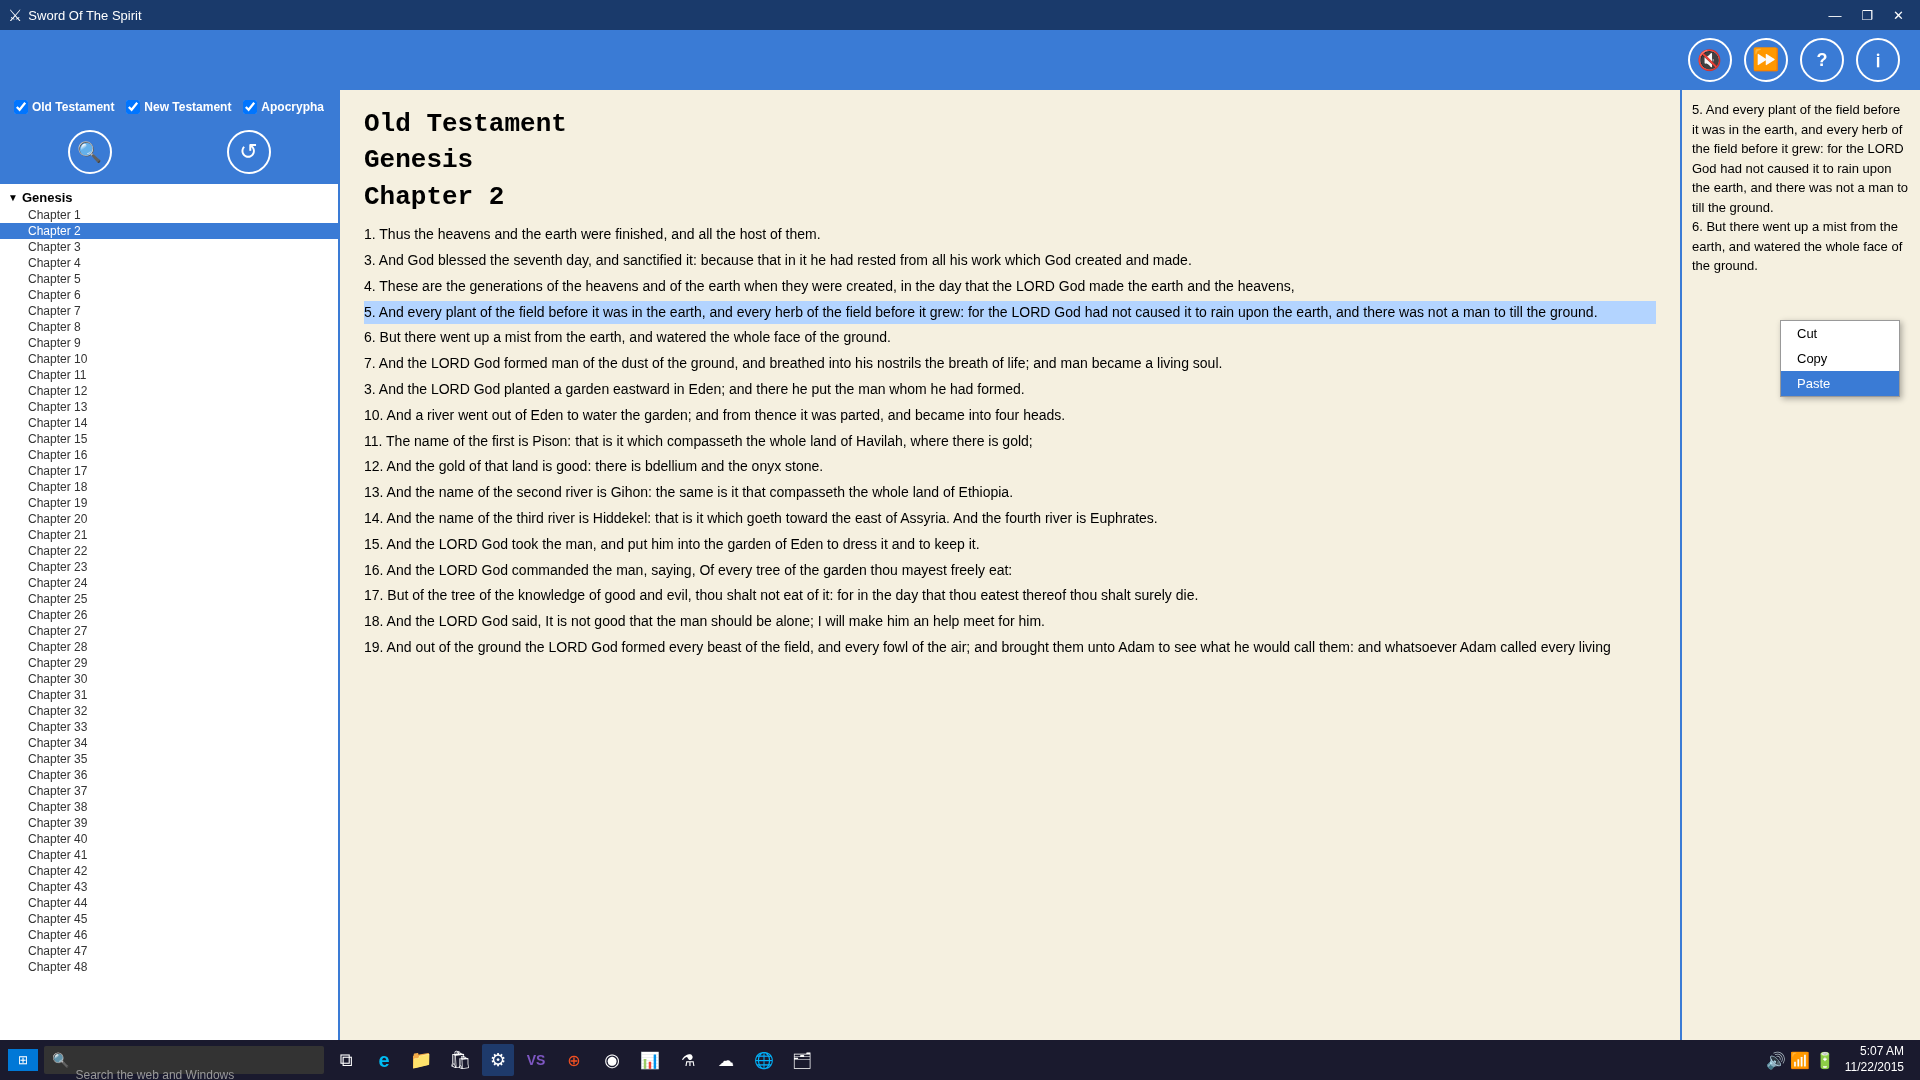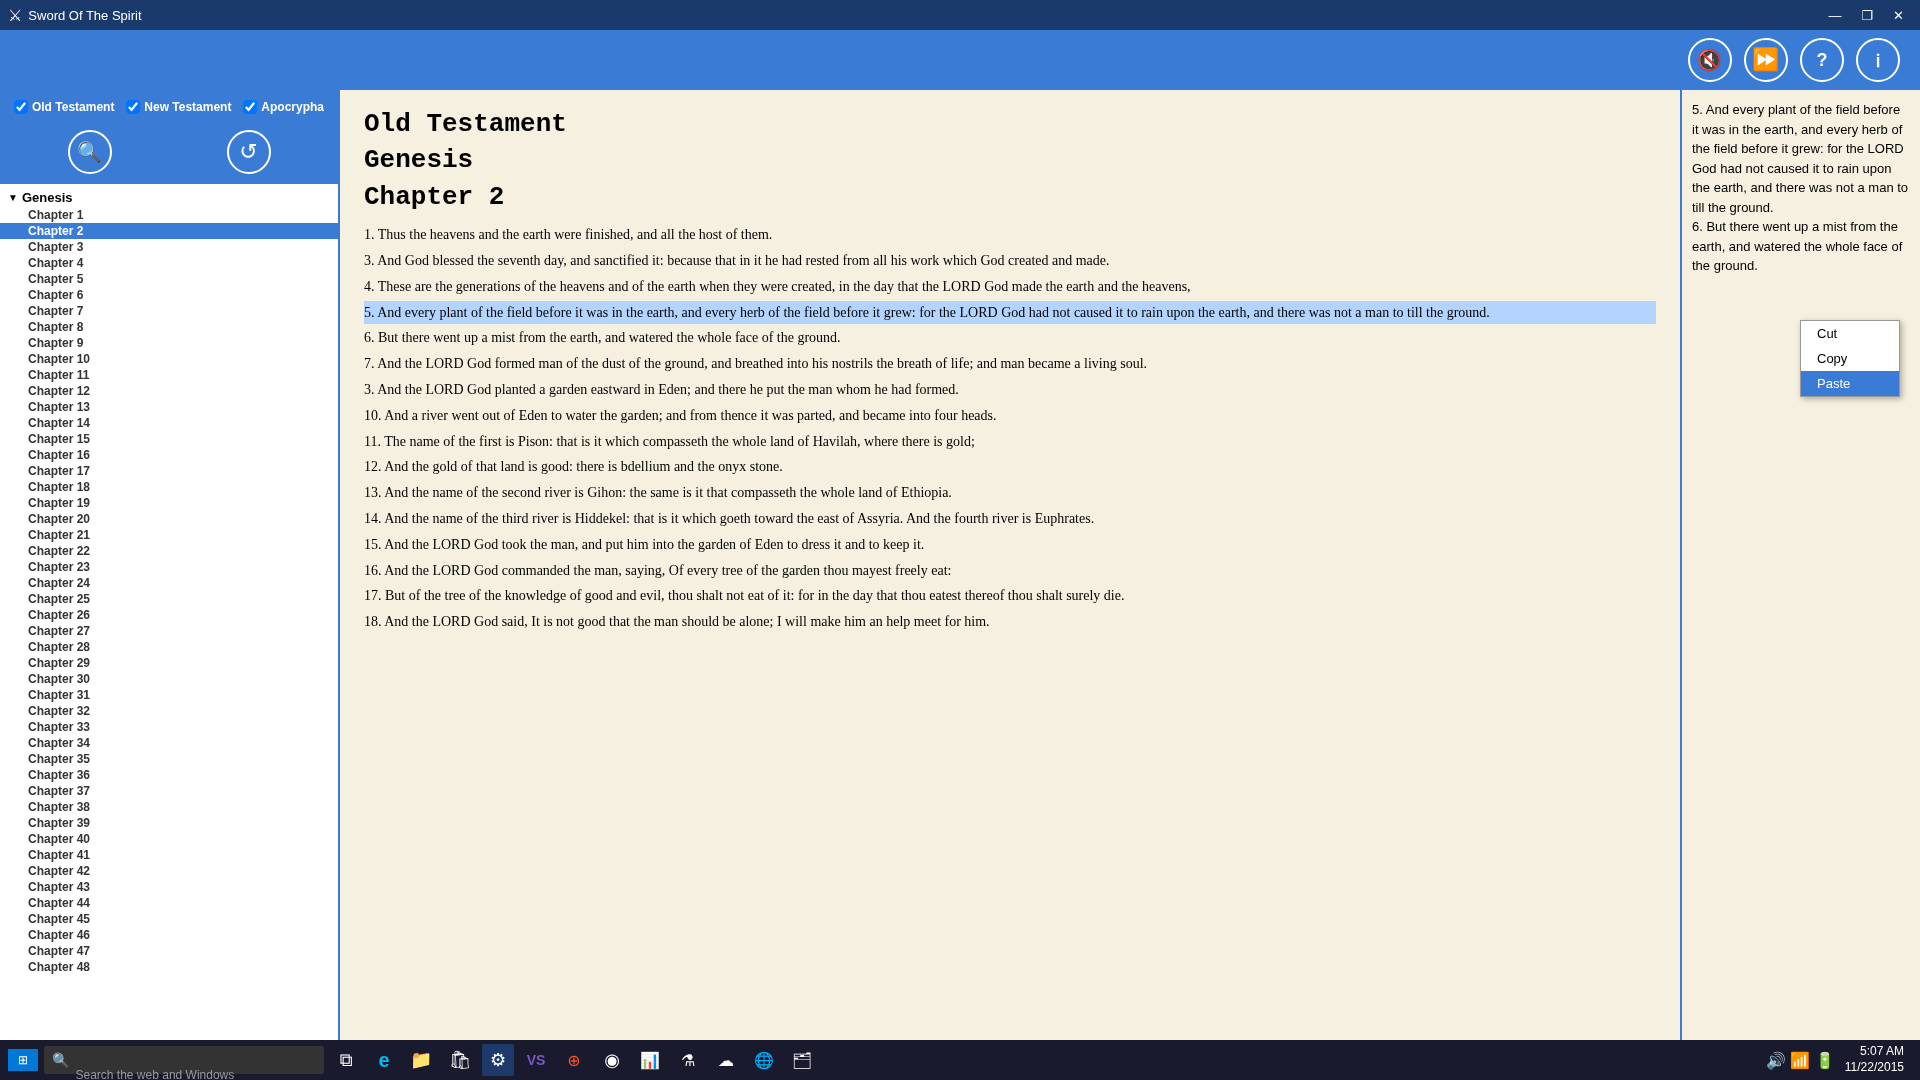--- a/index.html
+++ b/index.html
@@ -94,21 +94,20 @@
       display: flex; align-items: center; gap: 4px;
       padding: 2px 8px;
       font-size: 13px; font-weight: bold;
       cursor: pointer;
     }
     .tree-chapter {
       padding: 1px 20px 1px 28px;
       font-size: 12px;
       cursor: pointer;
       color: #333;
-      font-weight: bold;
     }
 
     
     #tree-area::-webkit-scrollbar { width: 10px; }
     #tree-area::-webkit-scrollbar-track { background: #eee; }
     #tree-area::-webkit-scrollbar-thumb { background: #3a7bd5; border-radius: 4px; }
 
     
     #content-area {
       flex: 1;
@@ -122,21 +121,21 @@
     #content-area::-webkit-scrollbar-thumb { background: #555; border-radius: 4px; }
 
     .content-title {
       font-family: 'Courier New', monospace;
       font-size: 26px;
       font-weight: bold;
       color: #000;
       line-height: 1.4;
     }
     .content-body {
-      font-family: Liberation Serif, serif;
+      font-family: Liberation Sans, sans-serif;
       font-size: 14px;
       color: #000;
       line-height: 1.7;
       margin-top: 8px;
     }
     .verse { margin-bottom: 2px; }
 
     
     #right-panel {
       width: 240px;
@@ -151,21 +150,21 @@
     }
 
     
     #context-menu {
       position: absolute;
       right: 20px;
       top: 230px;
       background: white;
       border: 1px solid #999;
       box-shadow: 2px 2px 6px rgba(0,0,0,0.3);
-      width: 100px;
+      width: 120px;
       z-index: 100;
     }
     .ctx-item {
       padding: 5px 16px;
       font-size: 13px;
       cursor: pointer;
       border: none;
       background: none;
       width: 100%;
       text-align: left;
@@ -334,20 +333,21 @@
         <div class="verse">3. And the LORD God planted a garden eastward in Eden; and there he put the man whom he had formed.</div>
         <div class="verse">10. And a river went out of Eden to water the garden; and from thence it was parted, and became into four heads.</div>
         <div class="verse">11. The name of the first is Pison: that is it which compasseth the whole land of Havilah, where there is gold;</div>
         <div class="verse">12. And the gold of that land is good: there is bdellium and the onyx stone.</div>
         <div class="verse">13. And the name of the second river is Gihon: the same is it that compasseth the whole land of Ethiopia.</div>
         <div class="verse">14. And the name of the third river is Hiddekel: that is it which goeth toward the east of Assyria. And the fourth river is Euphrates.</div>
         <div class="verse">15. And the LORD God took the man, and put him into the garden of Eden to dress it and to keep it.</div>
         <div class="verse">16. And the LORD God commanded the man, saying, Of every tree of the garden thou mayest freely eat:</div>
         <div class="verse">17. But of the tree of the knowledge of good and evil, thou shalt not eat of it: for in the day that thou eatest thereof thou shalt surely die.</div>
         <div class="verse">18. And the LORD God said, It is not good that the man should be alone; I will make him an help meet for him.</div>
+        <div class="verse">19. And out of the ground the LORD God formed every beast of the field, and every fowl of the air; and brought them unto Adam to see what he would call them: and whatsoever Adam called every living</div>
       </div>
   </div>
 
   <div id="right-panel">
     <div id="right-panel-text" style="white-space: pre-line;">5. And every plant of the field before it was in the earth, and every herb of the field before it grew: for the LORD God had not caused it to rain upon the earth, and there was not a man to till the ground.
 6. But there went up a mist from the earth, and watered the whole face of the ground.</div>
 
     <div id="context-menu">
       <button class="ctx-item">Cut</button>
       <button class="ctx-item">Copy</button>

